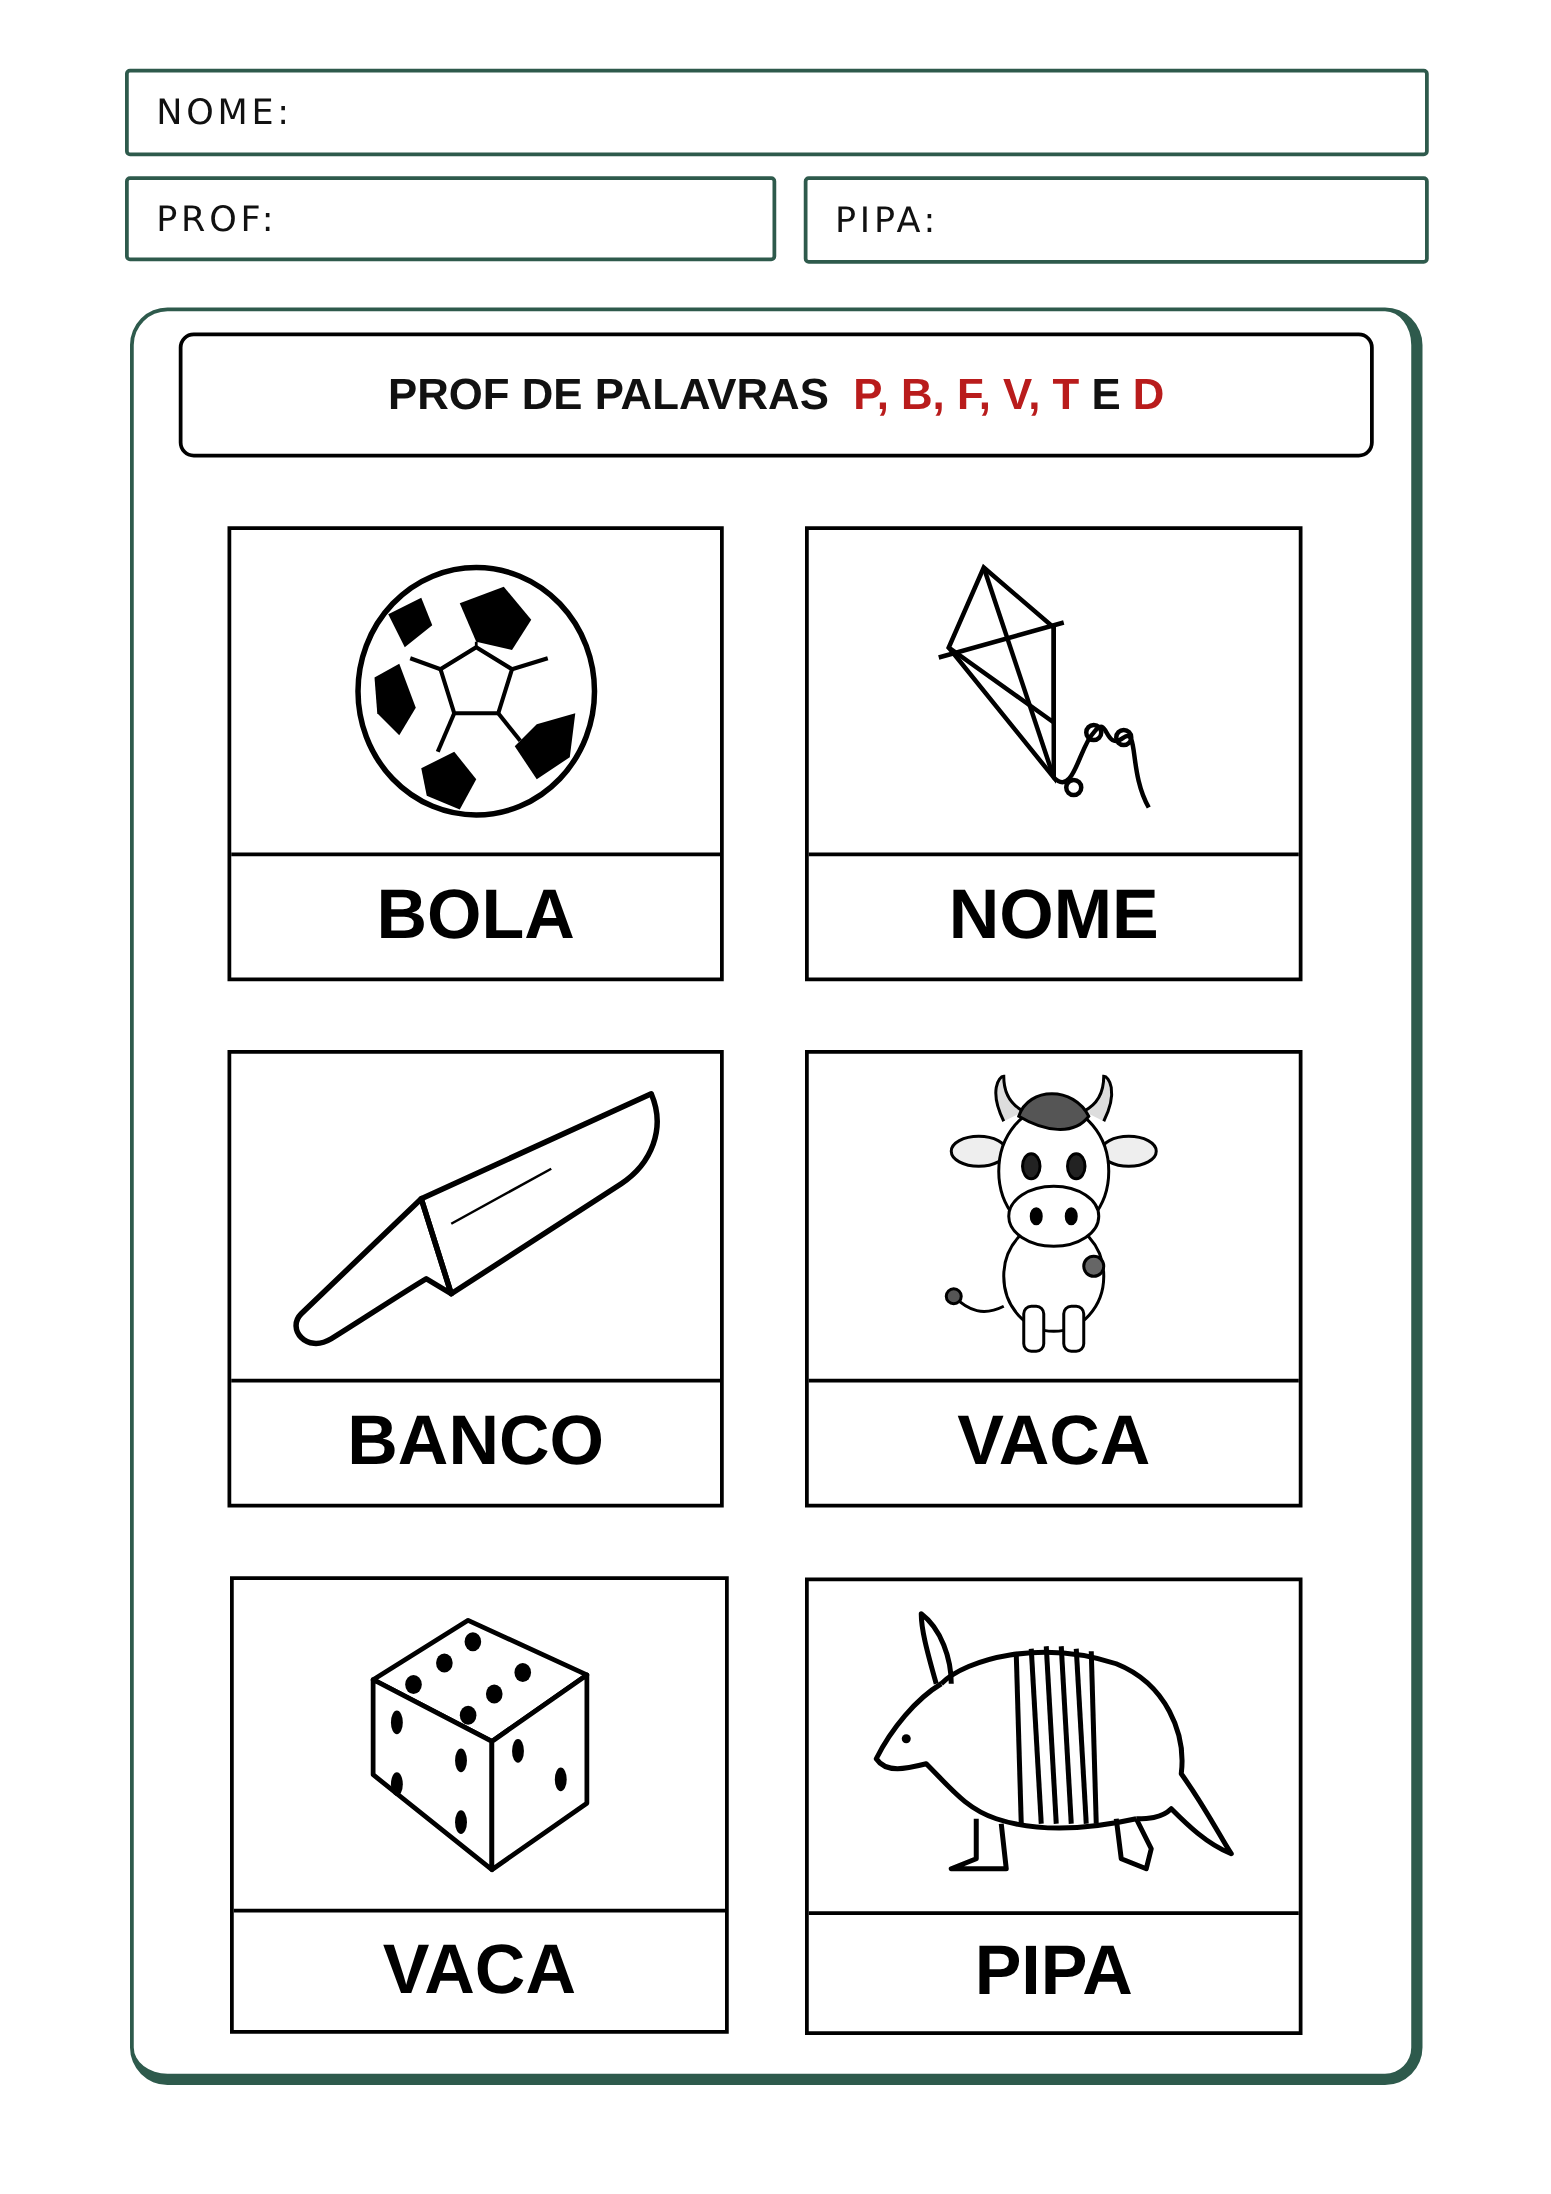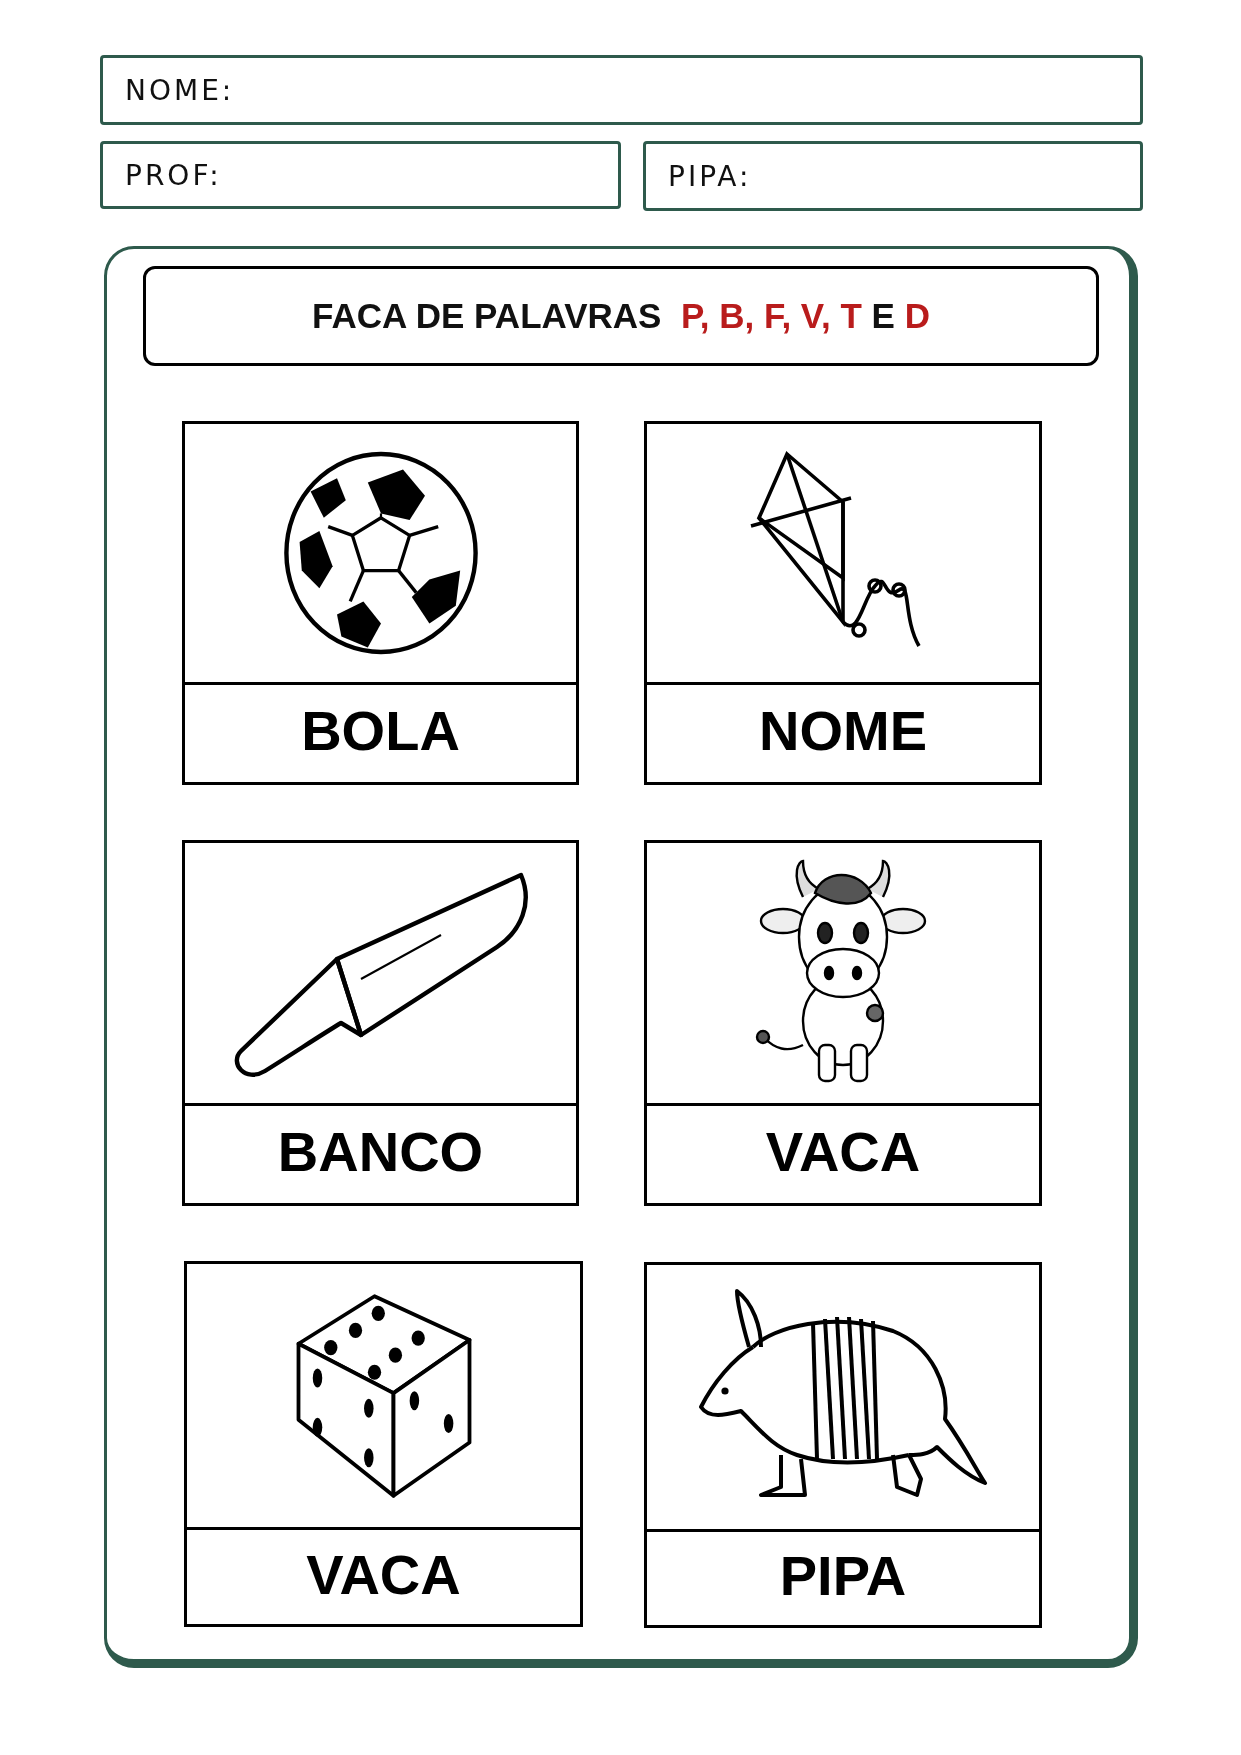--- a/index.html
+++ b/index.html
@@ -24,21 +24,21 @@
 <div class="field" style="left:100px;top:141px;width:521px;height:68px;">
   <span class="field-label">PROF:</span>
 </div>
 <div class="field" style="left:643px;top:141px;width:500px;height:70px;">
   <span class="field-label">PIPA:</span>
 </div>
 
 <div class="outer"></div>
 
 <div class="title-box">
-  <span class="title"><span>FACA DE PALAVRAS</span>  <span class="g">P, B, F, V, T</span> <span>E</span> <span class="g">D</span></span>
+  <span class="title"><span>PROF DE PALAVRAS</span>  <span class="g">P, B, F, V, T</span> <span>E</span> <span class="g">D</span></span>
 </div>
 
 <div class="card" style="left:182px;top:421px;width:397px;height:364px;">
   <div class="pic" style="height:258px;">
     <svg width="220" height="220" viewBox="0 0 100 100">
       <ellipse cx="50" cy="50" rx="43" ry="45" fill="#fff" stroke="#000" stroke-width="2"></ellipse>
       <polygon points="50,34 63,42 58,58 42,58 37,42" fill="#fff" stroke="#000" stroke-width="1.5"></polygon>
       <polygon points="44,18 60,12 70,24 63,35 50,32" fill="#000"></polygon>
       <polygon points="13,45 22,40 28,56 22,66 14,58" fill="#000"></polygon>
       <polygon points="72,62 86,58 84,74 72,82 64,70" fill="#000"></polygon>

